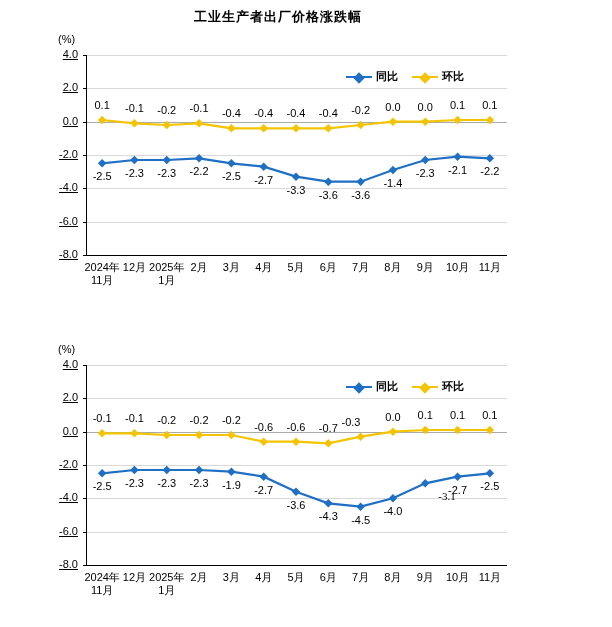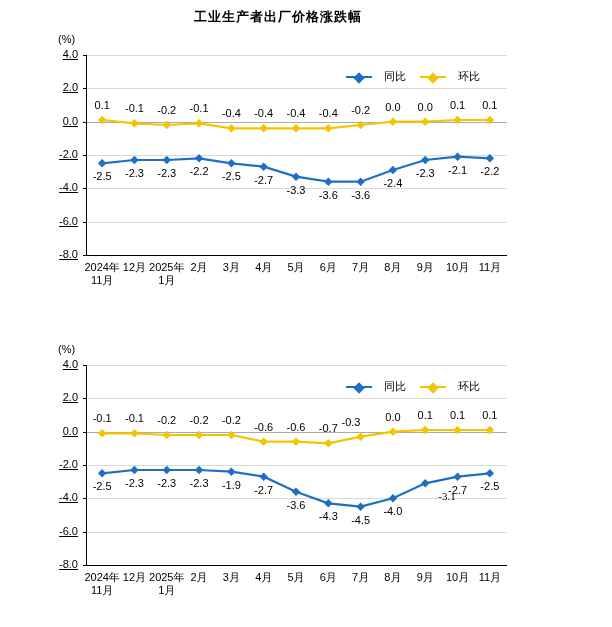--- a/index.html
+++ b/index.html
@@ -8,21 +8,21 @@
   .chart-block.second{height:300px;}
   .chart-title{position:absolute;top:8px;left:0;width:556px;text-align:center;font-size:13px;font-weight:bold;letter-spacing:1px;}
   .unit{position:absolute;font-size:11px;}
   .plot{position:absolute;border-left:1px solid #000;border-bottom:1px solid #000;}
   .gridline{position:absolute;left:0;right:0;border-top:1px solid #d9d9d9;}
   .axis-zero{position:absolute;left:0;right:0;border-top:1px solid #aaaaaa;}
   .ytick{position:absolute;font-size:11px;text-align:right;width:34px;text-decoration:underline;}
   .ytickmark{position:absolute;width:4px;border-top:1px solid #000;left:-4px;}
   .xlabel{position:absolute;font-size:11px;text-align:center;line-height:13px;}
   .legend{position:absolute;display:flex;align-items:center;gap:14px;font-size:11px;}
-  .legend-item{display:flex;align-items:center;gap:12px;}
+  .legend-item{display:flex;align-items:center;gap:4px;font-weight:bold;}
   .legend-line{display:inline-block;width:26px;height:0;border-top:2px solid #1f6fc4;position:relative;}
   .legend-line.yellow{border-top-color:#f5c400;}
   .legend-line:after{content:"";position:absolute;left:9px;top:-4px;width:8px;height:8px;background:#1f6fc4;transform:rotate(45deg);}
   .legend-line.yellow:after{background:#f5c400;}
   .dlabel{position:absolute;font-size:11px;white-space:nowrap;transform:translateX(-50%);}
   svg{position:absolute;top:0;left:0;overflow:visible;}
 </style>
 </head>
 <body>
 
@@ -96,21 +96,21 @@
     </svg>
     <div class="dlabel" style="left: 102.154px; top: 170.333px;">-2.5</div>
     <div class="dlabel" style="left: 134.462px; top: 167px;">-2.3</div>
     <div class="dlabel" style="left: 166.769px; top: 167px;">-2.3</div>
     <div class="dlabel" style="left: 199.077px; top: 165.333px;">-2.2</div>
     <div class="dlabel" style="left: 231.385px; top: 170.333px;">-2.5</div>
     <div class="dlabel" style="left: 263.692px; top: 173.667px;">-2.7</div>
     <div class="dlabel" style="left: 296px; top: 183.667px;">-3.3</div>
     <div class="dlabel" style="left: 328.308px; top: 188.667px;">-3.6</div>
     <div class="dlabel" style="left: 360.615px; top: 188.667px;">-3.6</div>
-    <div class="dlabel" style="left: 392.923px; top: 177px;">-2.4</div>
+    <div class="dlabel" style="left: 392.923px; top: 177px;">-1.4</div>
     <div class="dlabel" style="left: 425.231px; top: 167px;">-2.3</div>
     <div class="dlabel" style="left: 457.538px; top: 163.667px;">-2.1</div>
     <div class="dlabel" style="left: 489.846px; top: 165.333px;">-2.2</div>
     <div class="dlabel" style="left: 102.154px; top: 99px;">0.1</div>
     <div class="dlabel" style="left: 134.462px; top: 102.333px;">-0.1</div>
     <div class="dlabel" style="left: 166.769px; top: 104px;">-0.2</div>
     <div class="dlabel" style="left: 199.077px; top: 102.333px;">-0.1</div>
     <div class="dlabel" style="left: 231.385px; top: 107.333px;">-0.4</div>
     <div class="dlabel" style="left: 263.692px; top: 107.333px;">-0.4</div>
     <div class="dlabel" style="left: 296px; top: 107.333px;">-0.4</div>

